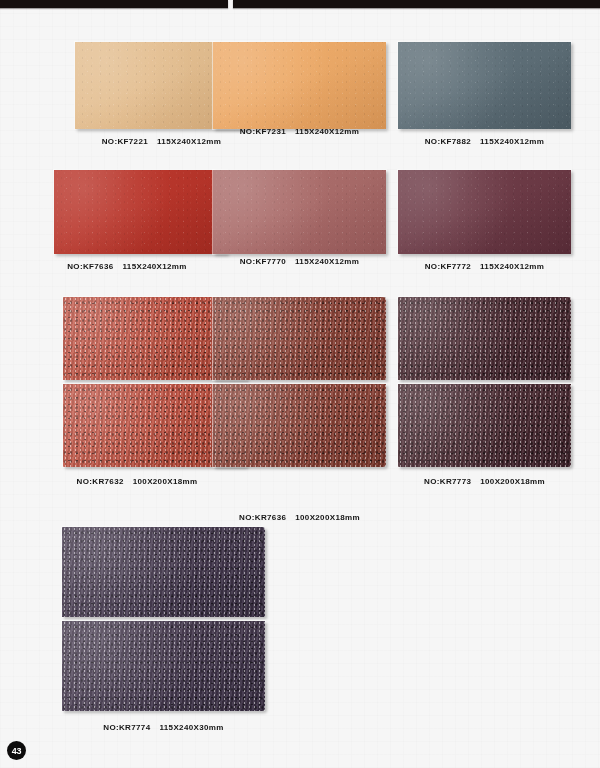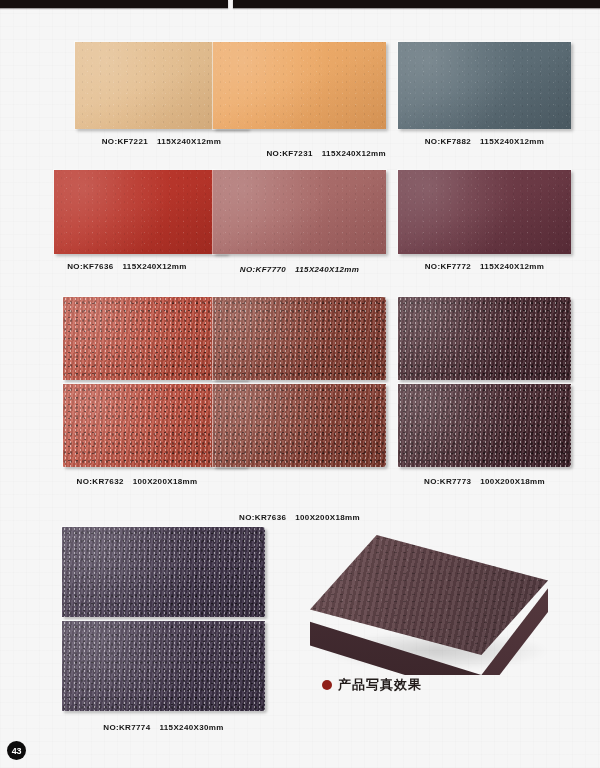--- a/index.html
+++ b/index.html
@@ -236,21 +236,21 @@
         <div class="tile grain" style="height: 87px; background: linear-gradient(160deg, rgb(227, 189, 142) 0%, rgb(227, 189, 142) 45%, rgb(217, 174, 124) 100%);"></div>
       </div>
       <div class="swatch-label" style="top:95px;">
         <span class="code">NO:KF7221</span><span class="size">115X240X12mm</span>
       </div>
     </div>
     <div class="cell" style="left:213px; width:173px;">
       <div class="tile-wrap">
         <div class="tile grain" style="height: 87px; background: linear-gradient(160deg, rgb(237, 169, 102) 0%, rgb(237, 169, 102) 45%, rgb(224, 154, 88) 100%);"></div>
       </div>
-      <div class="swatch-label" style="top:107px;text-align:right;">
+      <div class="swatch-label" style="top:85px;">
         <span class="code">NO:KF7231</span><span class="size">115X240X12mm</span>
       </div>
     </div>
     <div class="cell" style="left:398px; width:173px;">
       <div class="tile-wrap">
         <div class="tile grain" style="height: 87px; background: linear-gradient(160deg, rgb(92, 109, 118) 0%, rgb(92, 109, 118) 45%, rgb(77, 93, 102) 100%);"></div>
       </div>
       <div class="swatch-label" style="top:95px;">
         <span class="code">NO:KF7882</span><span class="size">115X240X12mm</span>
       </div>
@@ -263,21 +263,21 @@
         <div class="tile grain" style="height: 84px; background: linear-gradient(160deg, rgb(184, 51, 40) 0%, rgb(184, 51, 40) 45%, rgb(166, 42, 32) 100%);"></div>
       </div>
       <div class="swatch-label" style="top:92px;">
         <span class="code">NO:KF7636</span><span class="size">115X240X12mm</span>
       </div>
     </div>
     <div class="cell" style="left:213px; width:173px;">
       <div class="tile-wrap">
         <div class="tile grain" style="height: 84px; background: linear-gradient(160deg, rgb(169, 106, 104) 0%, rgb(169, 106, 104) 45%, rgb(154, 91, 91) 100%);"></div>
       </div>
-      <div class="swatch-label" style="top:95px;font-style:italic;">
+      <div class="swatch-label" style="top:87px;">
         <span class="code">NO:KF7770</span><span class="size">115X240X12mm</span>
       </div>
     </div>
     <div class="cell" style="left:398px; width:173px;">
       <div class="tile-wrap">
         <div class="tile grain" style="height: 84px; background: linear-gradient(160deg, rgb(107, 56, 68) 0%, rgb(107, 56, 68) 45%, rgb(91, 45, 57) 100%);"></div>
       </div>
       <div class="swatch-label" style="top:92px;">
         <span class="code">NO:KF7772</span><span class="size">115X240X12mm</span>
       </div>
@@ -323,28 +323,16 @@
         <div class="tile rough half-top" id="feature-tile-top" style="height: 90px; background: linear-gradient(160deg, rgb(70, 58, 80) 0%, rgb(70, 58, 80) 45%, rgb(59, 48, 69) 100%);"></div>
         <div class="tile-gap"></div>
         <div class="tile rough half-bottom" id="feature-tile-bottom" style="height: 90px; background: linear-gradient(160deg, rgb(70, 58, 80) 0%, rgb(70, 58, 80) 45%, rgb(59, 48, 69) 100%);"></div>
       </div>
       <div class="swatch-label" style="top:196px;">
         <span class="code">NO:KR7774</span><span class="size">115X240X30mm</span>
       </div>
     </div>
   </div>
 
-  <div class="render-area">
-    <div class="brick3d">
-      <div class="brick-shadow"></div>
-      <div class="brick-front"></div>
-      <div class="brick-side"></div>
-      <div class="brick-top"></div>
-    </div>
-    <div class="render-caption">
-      <span class="caption-bullet" style="background: rgb(143, 31, 24);"></span>
-      <span class="caption-text">产品写真效果</span>
-    </div>
-  </div>
 
   <div class="page-number">43</div>
 
 </div>
 
 </body></html>

